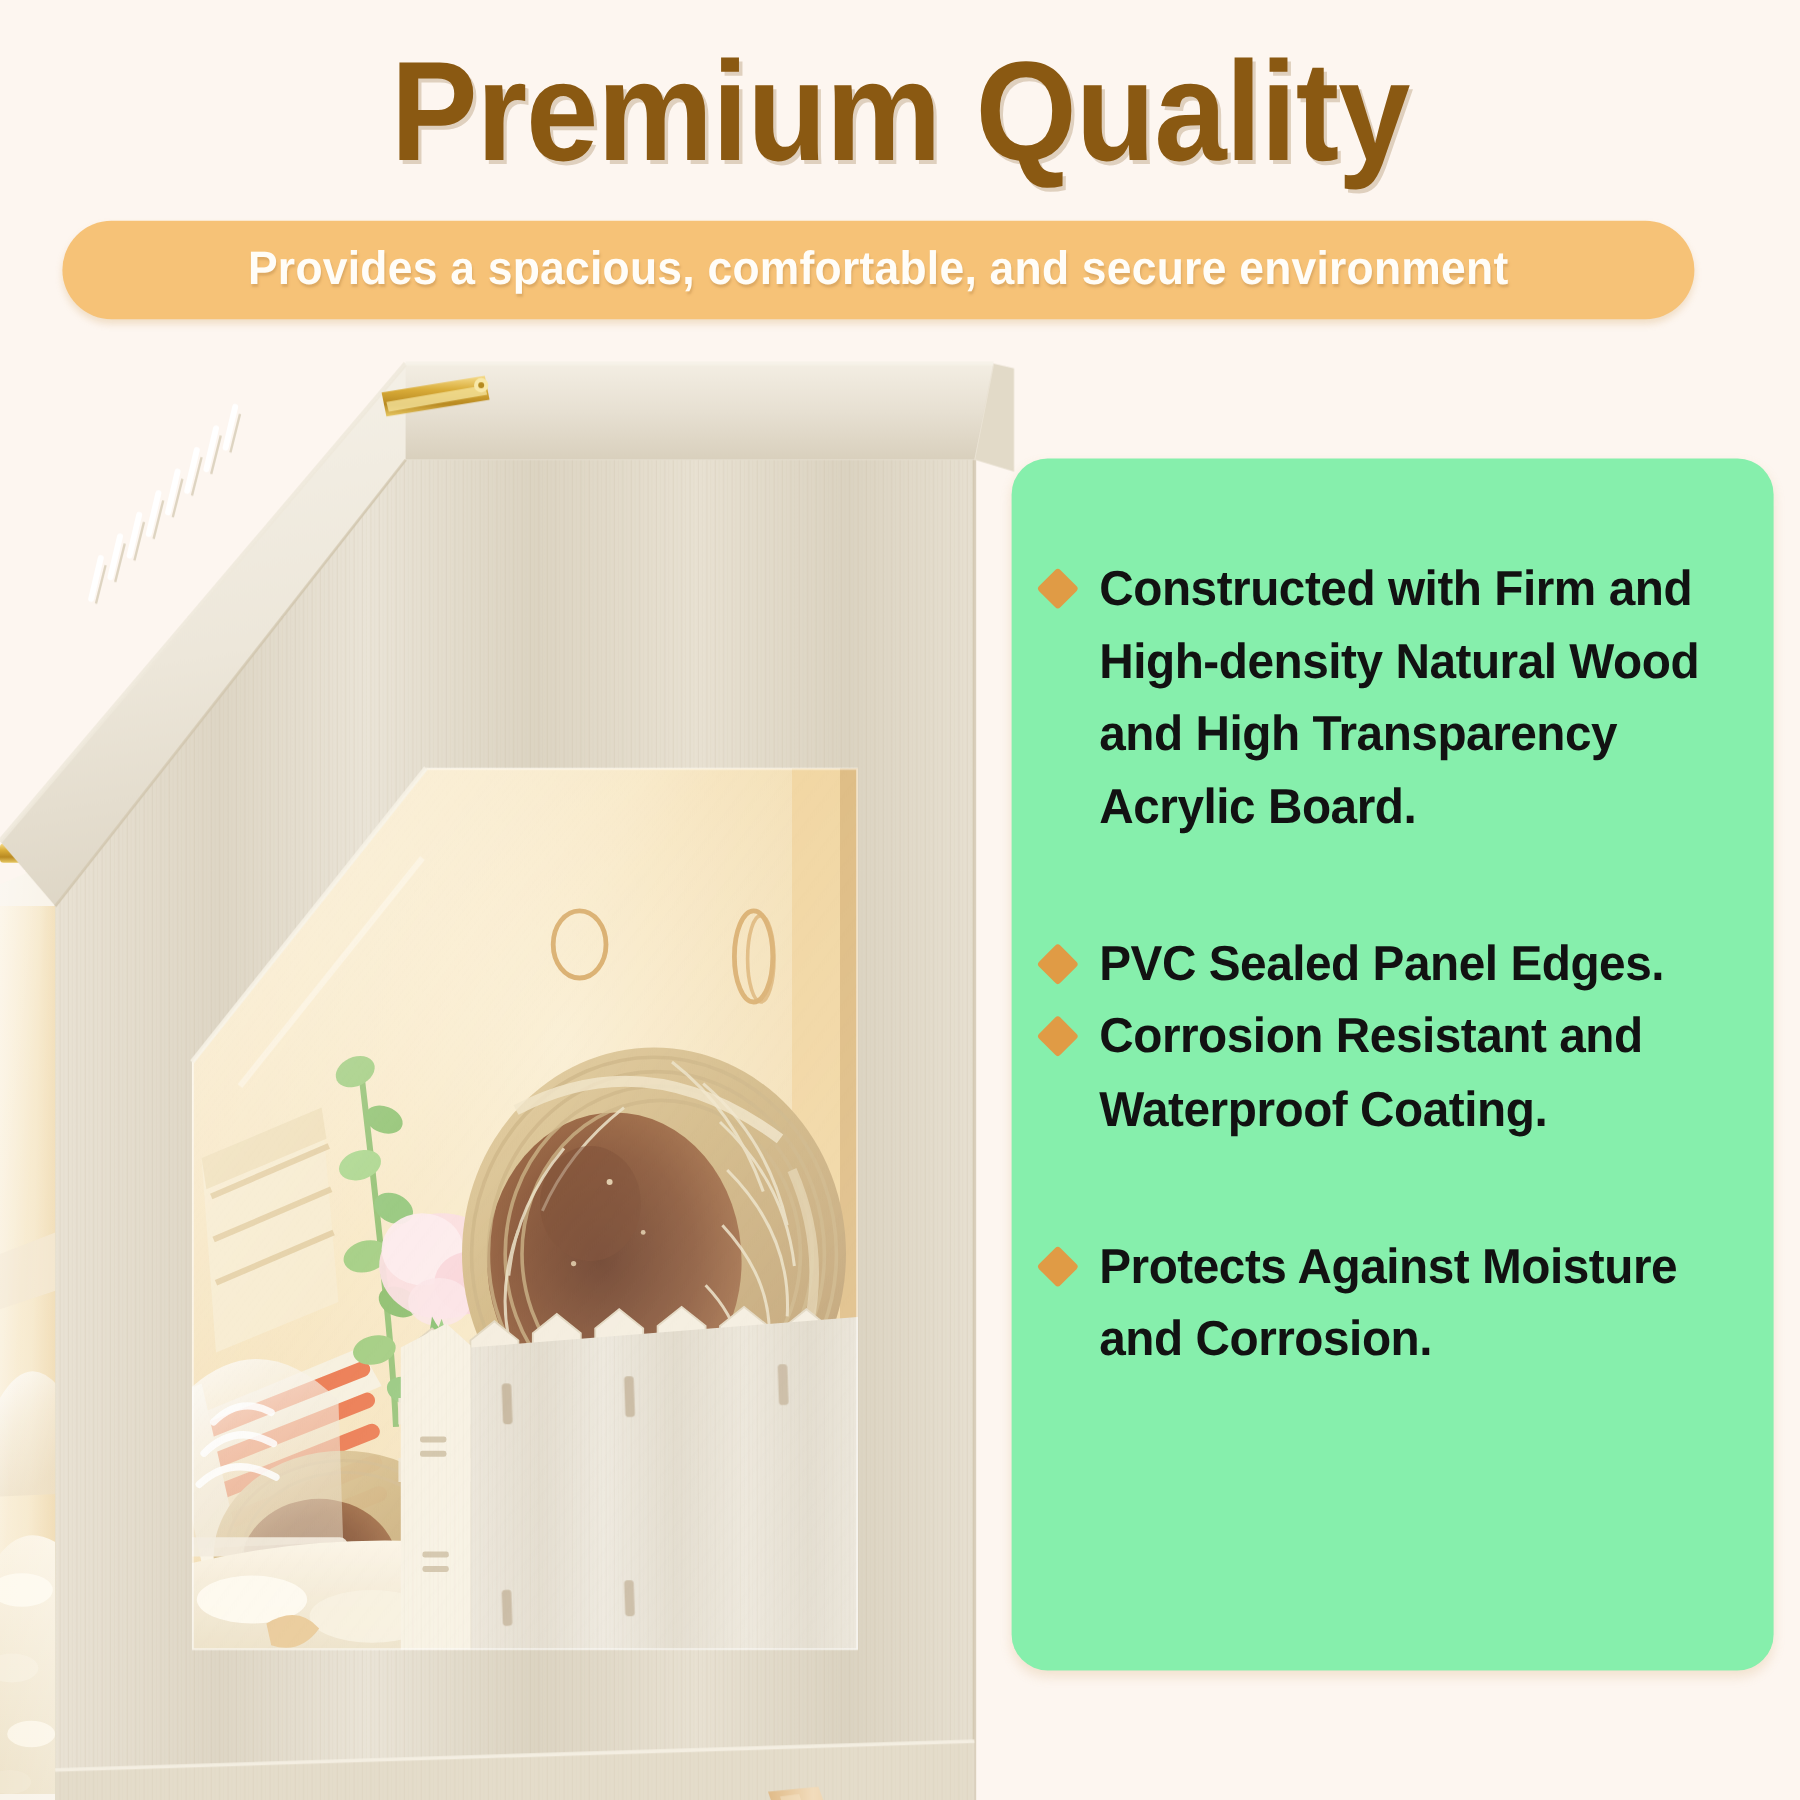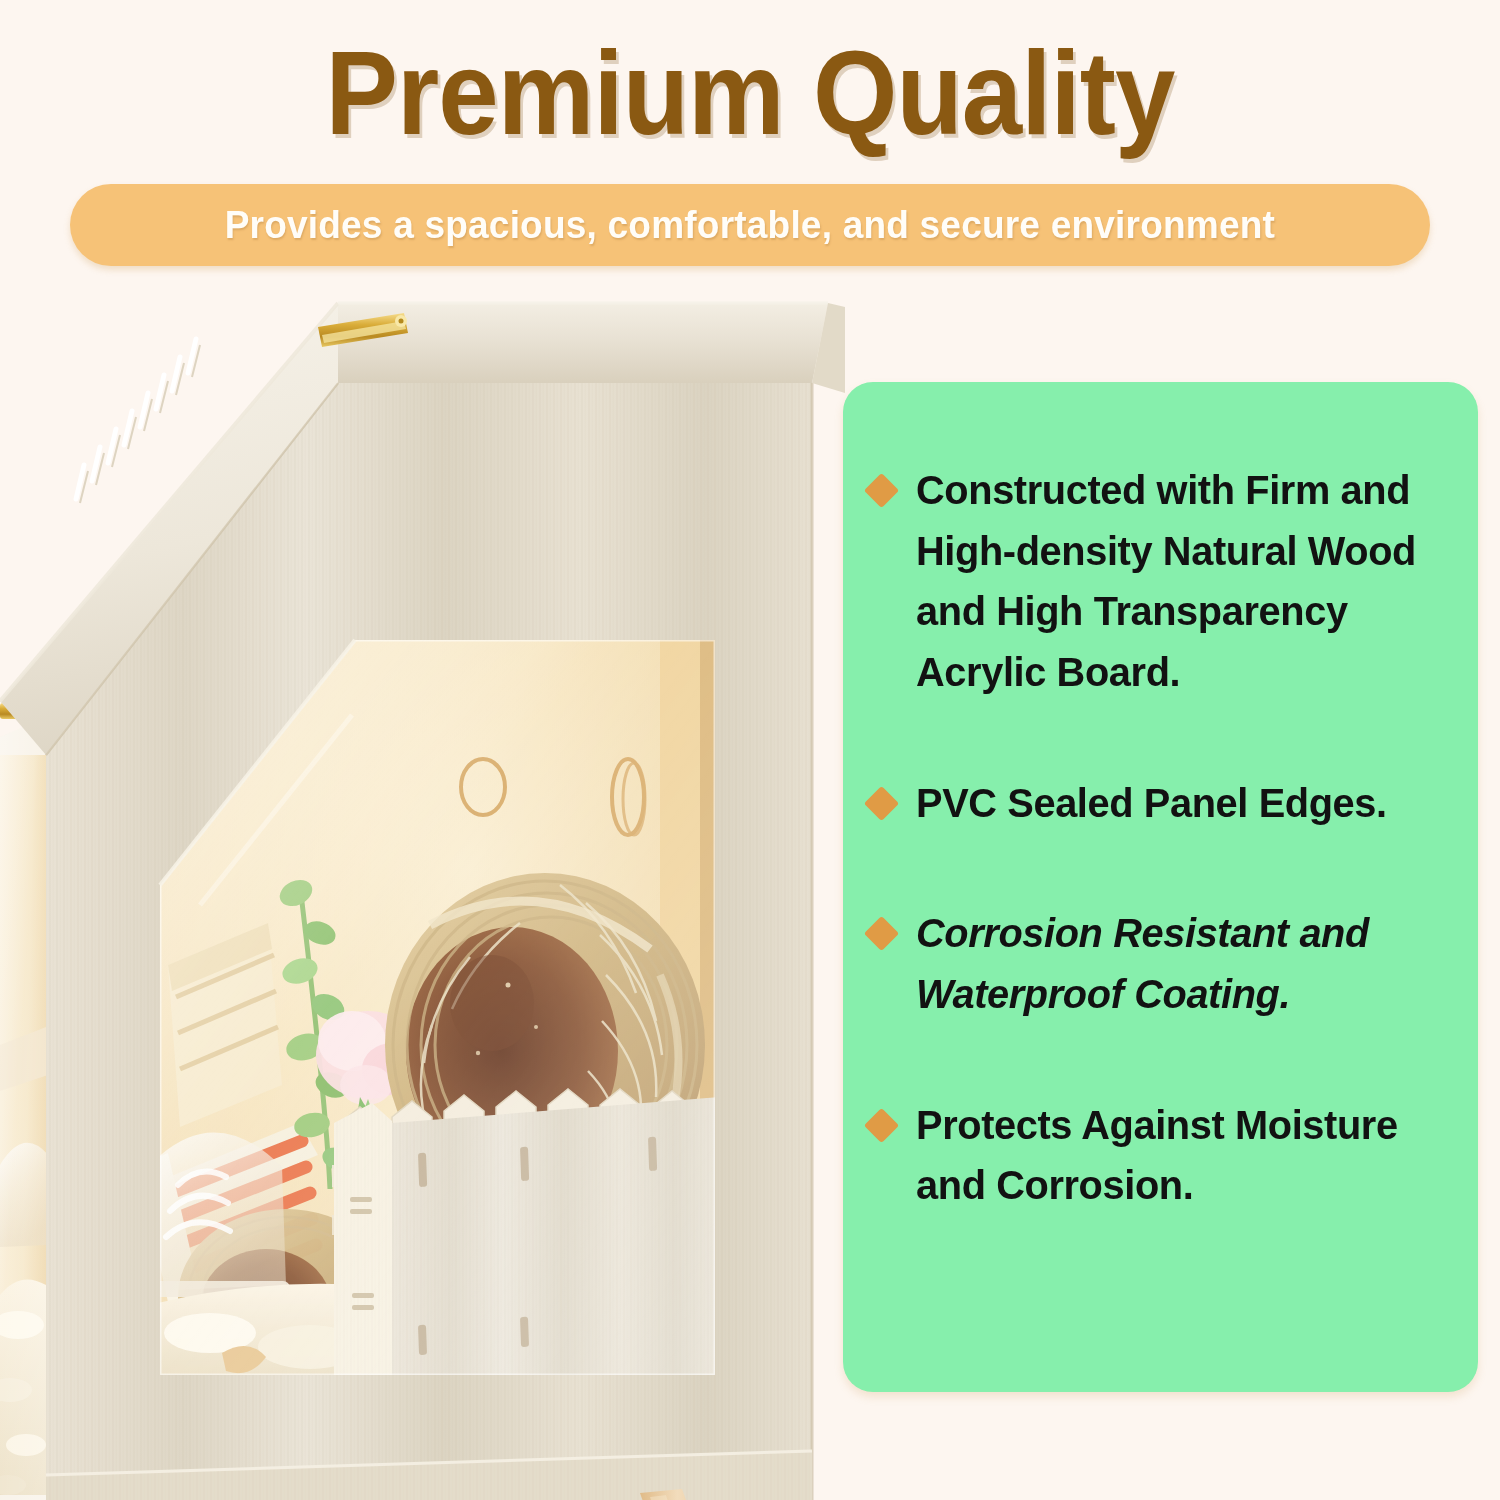--- a/index.html
+++ b/index.html
@@ -20,21 +20,21 @@
     font-weight:700;
     font-size:118px;
     line-height:1.0;
     letter-spacing:-1px;
     color:#8A5912;
     transform:scaleX(0.92);
     text-shadow:3px 4px 0 rgba(120,75,15,.22);
     white-space:nowrap;
   }
   .subtitle-pill{
-    position:absolute; left:70px; top:184px;
+    position:absolute; left:52px; top:184px;
     width:1360px; height:82px;
     background:#F6C277;
     border-radius:41px;
     box-shadow:0 4px 6px rgba(210,160,95,.28);
     display:flex;align-items:center;justify-content:center;
   }
   .subtitle-text{
     color:#FFFDF8;
     font-size:39px;
     font-weight:600;
@@ -53,22 +53,22 @@
     box-shadow:0 5px 9px rgba(205,158,96,.22);
     padding:0;
     box-sizing:border-box;
   }
   .feature-list{
     position:absolute; left:26px; top:78px; right:14px;
     display:flex;flex-direction:column;
   }
   .feature-item{display:flex;align-items:flex-start;}
   .fi-0{margin-bottom:70px;}
-  .fi-1{margin-bottom:70px;}
-  .fi-2{margin-bottom:70px;font-style:italic;}
+  .fi-1{}
+  .fi-2{margin-bottom:70px;}
   .bullet-diamond{
     flex:0 0 auto;
     width:25px;height:25px;
     background:#E09B45;
     transform:rotate(45deg);
     margin-top:18px;margin-right:22px;
     border-radius:3px;
   }
   .feature-text{
     color:#121212;

